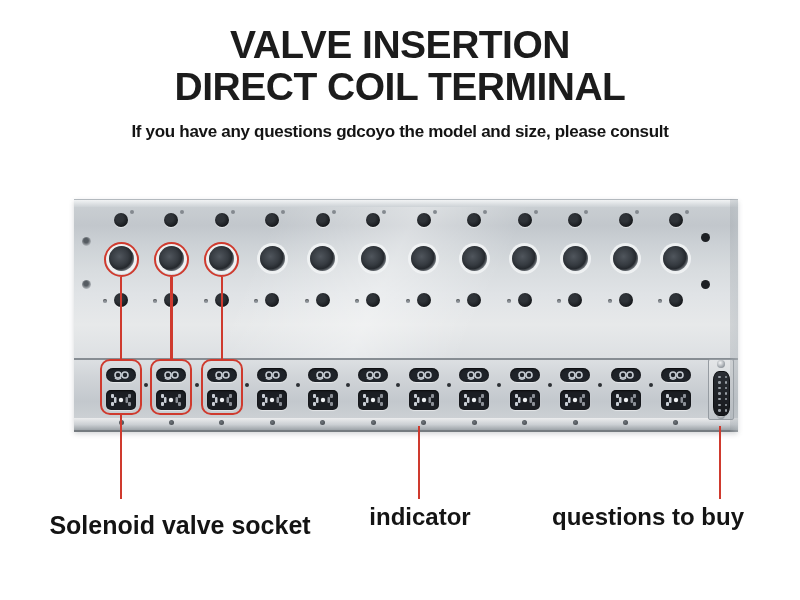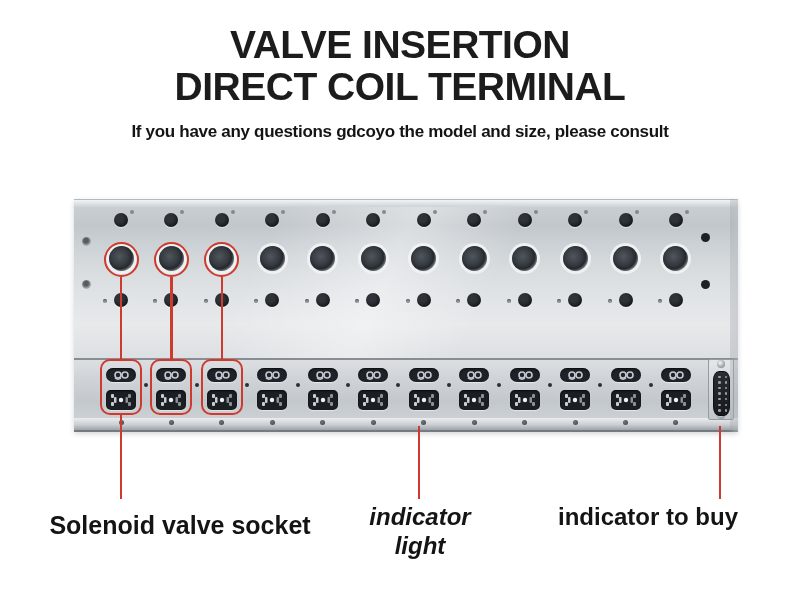--- a/index.html
+++ b/index.html
@@ -87,21 +87,21 @@
   .ann-vline  { width:2.5px; background:var(--red); }
   .ann-rect   { width:42px; height:56px; border:2px solid var(--red); border-radius:10px; }
   .leader     { width:2.5px; background:var(--red); }
   .ld1 { left:119.5px; top:415px; height:84px; }
   .ld2 { left:417.5px; top:426px; height:73px; }
   .ld3 { left:718.5px; top:426px; height:73px; }
 
   
   .callout { position:absolute; font-weight:bold; color:#141414; text-align:center; }
   .callout-solenoid  { left:45px;  top:510px; width:270px; font-size:25px; line-height:30px; }
-  .callout-indicator { left:340px; top:502px; width:160px; font-size:24px; line-height:29px;font-style:italic; }
+  .callout-indicator { left:340px; top:502px; width:160px; font-size:24px; line-height:29px; }
   .callout-db        { left:525px; top:502px; width:246px; font-size:24px; line-height:29px; }
 </style>
 </head>
 <body>
 
 <div class="page">
 
   <h1 class="title">
     <div>VALVE INSERTION</div>
     <div>DIRECT COIL TERMINAL</div>
@@ -497,19 +497,18 @@
       <div class="ann-vline" style="left: 170.2px; top: 277px; height: 84px;"></div>
       <div class="ann-rect" style="left: 150.45px; top: 359px;"></div>
       <div class="ann-circle" style="left: 204.4px; top: 241.5px;"></div>
       <div class="ann-vline" style="left: 220.65px; top: 277px; height: 84px;"></div>
       <div class="ann-rect" style="left: 200.9px; top: 359px;"></div>
     </div>
 
   <div class="callout callout-solenoid">Solenoid valve socket</div>
   <div class="callout callout-indicator">
     <div>indicator</div>
-    <div>light</div>
   </div>
   <div class="callout callout-db">
-    <div>indicator to buy</div>
+    <div>questions to buy</div>
   </div>
 
 </div>
 
 </body></html>

